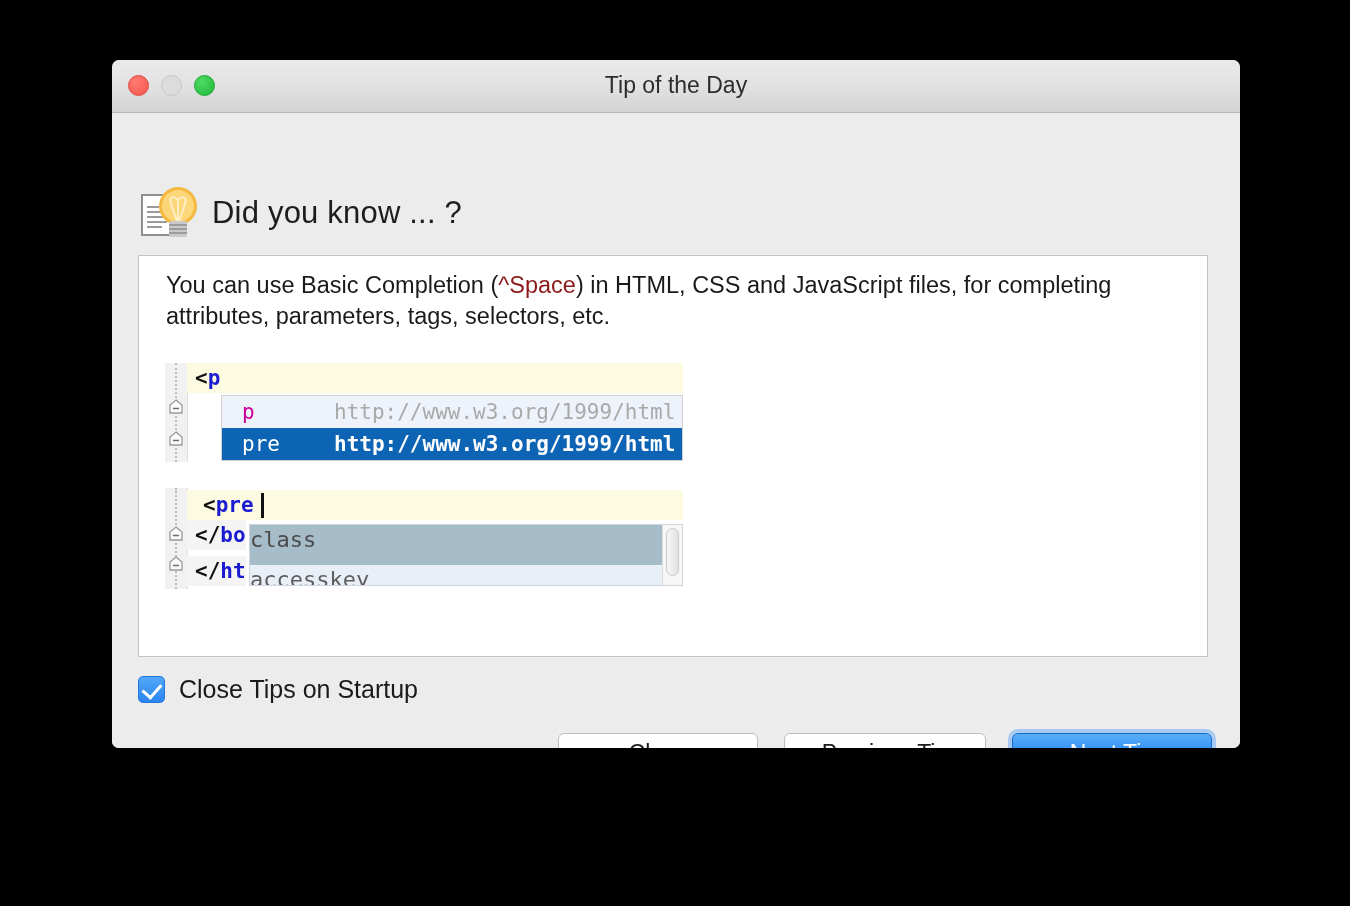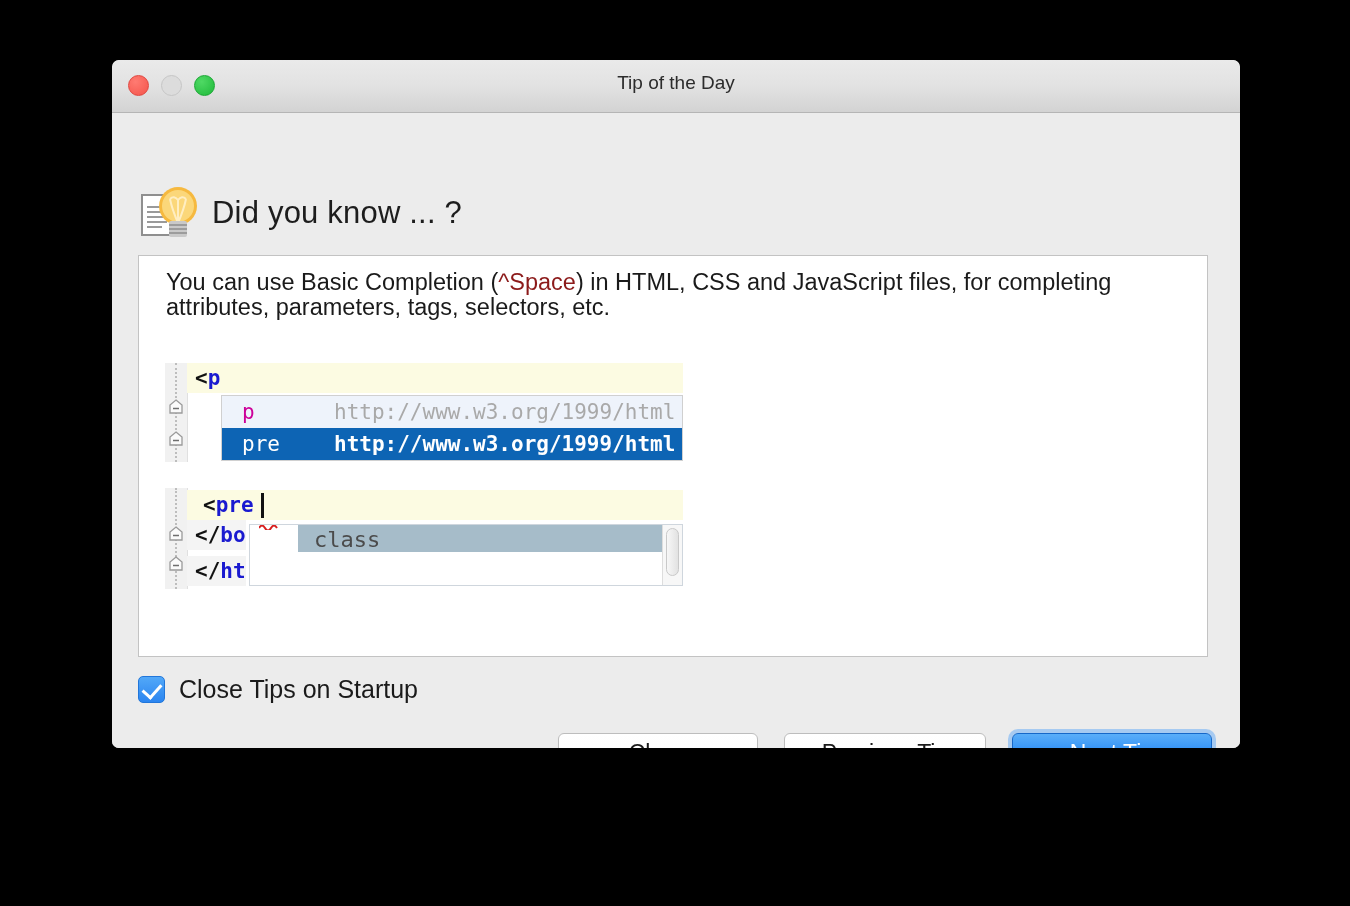--- a/index.html
+++ b/index.html
@@ -56,21 +56,21 @@
   }
   .light.close  { background: radial-gradient(circle at 35% 30%, #ff7b72, #f4544b); border: 1px solid #e0443d; }
   .light.min    { background: #dcdcdc; border: 1px solid #c6c6c6; }
   .light.max    { background: radial-gradient(circle at 35% 30%, #4fd964, #1fb93a); border: 1px solid #18a732; }
 
   .window-title {
     position: absolute;
     left: 0; right: 0;
     top: 12px;
     text-align: center;
-    font-size: 19px;
+    font-size: 23px;
     color: #2c2c2c;
     font-family: "Liberation Sans", sans-serif;
   }
 
   
   .dialog-body {
     position: relative;
     height: 635px;
     background: #ececec;
   }
@@ -109,21 +109,21 @@
     border: 1px solid #c3c3c3;
     box-sizing: border-box;
   }
 
   .tip-text {
     position: absolute;
     left: 27px;
     top: 14px;
     width: 1020px;
     font-size: 23.5px;
-    line-height: 25px;
+    line-height: 31px;
     color: #1a1a1a;
     font-family: "Liberation Sans", sans-serif;
   }
   .shortcut { color: #8c1a1a; }
 
   
   .code-shot {
     position: absolute;
     font-family: "DejaVu Sans Mono", monospace;
   }
@@ -199,28 +199,27 @@
     position: absolute;
     left: 84px;
     top: 36px;
     width: 434px;
     height: 62px;
     border: 1px solid #cfd6dd;
     box-sizing: border-box;
     overflow: hidden;
   }
   .ac2-row {
-    height: 27px;
+    height: 40px;
     line-height: 30px;
-    padding-left: 16px;
+    padding-left: 0;
     font-size: 22px;
     font-family: "DejaVu Sans Mono", monospace;
     color: #5e5e5e;
     box-sizing: border-box;
-    margin-left: 48px;
   }
   .ac2-row.selected { background: #a6bcc9; color: #4b4b4b; }
   .ac2-row.plain    { background: #e9eff7; }
 
   .ac2-scrollbar {
     position: absolute;
     right: 0; top: 0;
     width: 20px;
     height: 100%;
     background: #f7f7f7;
@@ -436,20 +435,21 @@
               <path d="M0 5 Q3 0 6 5 T12 5 T18 5" stroke="#d81f1f" stroke-width="2" fill="none"></path>
             </svg>
           </div>
 
           <div class="editor-line" style="top:32px;padding-left:8px;background:#f4f4f4;text-align:center;"><span class="code-bracket">&lt;/</span><span class="code-tag">bo</span></div>
 
           <div class="editor-line" style="top:68px;padding-left:8px;background:#f4f4f4;"><span class="code-bracket">&lt;/</span><span class="code-tag">ht</span></div>
 
           <div class="ac-popup2">
             <div class="ac2-row selected">class</div>
+            <div class="ac2-row plain">accesskey</div>
             <div class="ac2-scrollbar">
               <div class="ac2-thumb"></div>
             </div>
           </div>
         </div>
 
       </div>
 
       <div class="checkbox-row">
         <div class="checkbox">

